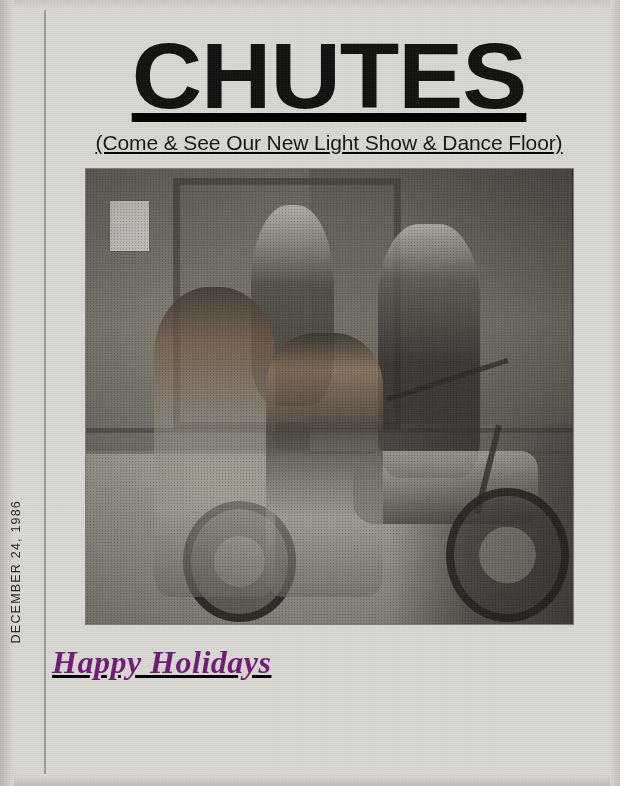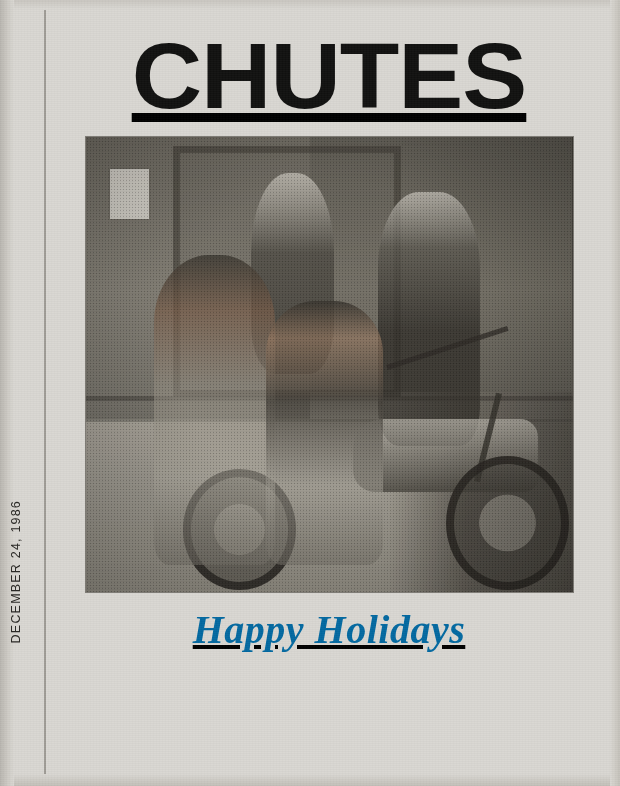--- a/index.html
+++ b/index.html
@@ -288,27 +288,27 @@
     transform: rotate(14deg);
   }
 
   .vignette {
     position: absolute;
     inset: 0;
     background: radial-gradient(ellipse at 50% 45%, rgba(0,0,0,0) 45%, rgba(0,0,0,0.22) 100%);
   }
 
   .footer-script {
-    text-align: center;
+    text-align: left;
     font-family: "Liberation Serif", serif;
     font-style: italic;
     font-weight: bold;
-    font-size: 40px;
+    font-size: 32px;
     line-height: 42px;
-    color: #0369a1;
+    color: #701a75;
     margin-top: 16px;
     letter-spacing: 0.5px;
   }
 </style>
 </head>
 <body>
 
 <div id="ad">
 
   <div class="frame-top"></div>
@@ -318,20 +318,21 @@
 
   <div class="rule-vertical"></div>
 
   <div class="date-stamp">DECEMBER 24, 1986</div>
 
   <div class="content">
 
     <div class="headline">CHUTES</div>
 
 
+    <div class="tagline">(Come &amp; See Our New Light Show &amp; Dance Floor)</div>
 
     <div class="photo-wrap">
       <div class="photo"></div>
       <div class="wall-panel"></div>
       <div class="wall-panel-2"></div>
       <div class="door-frame"></div>
       <div class="paper-notice"></div>
       <div class="ground-line"></div>
       <div class="curb"></div>
 

